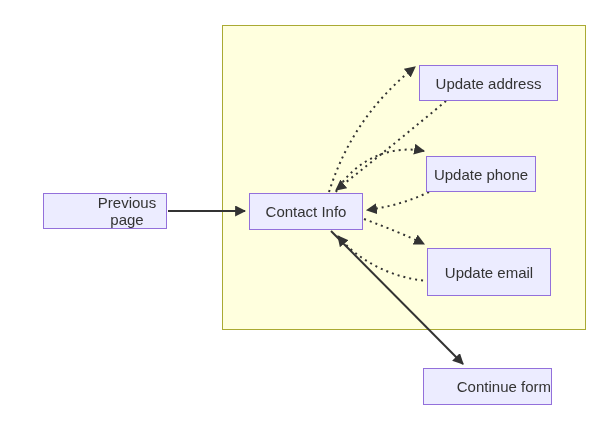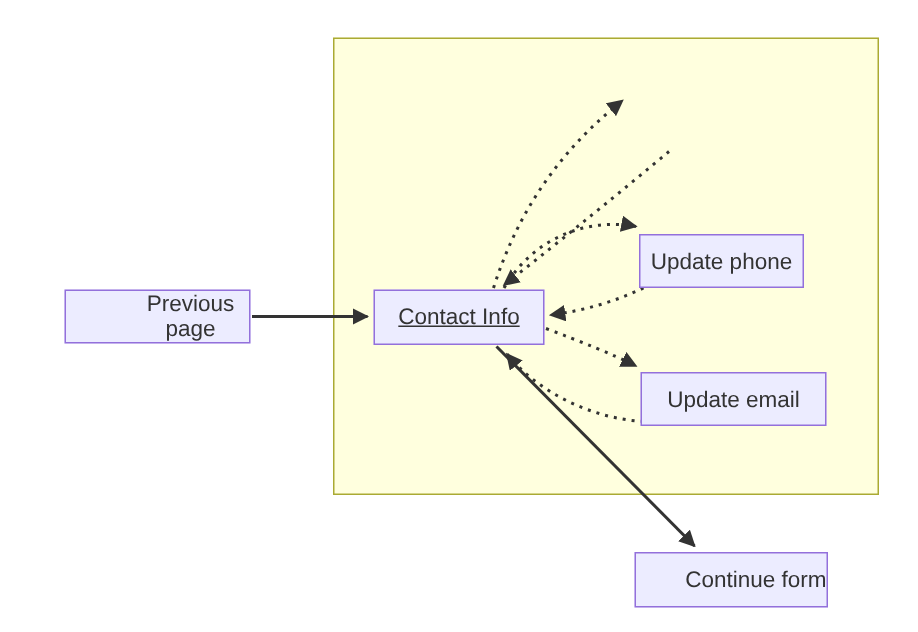--- a/index.html
+++ b/index.html
@@ -94,30 +94,33 @@
 
     <path class="edge-dotted" marker-end="url(#arrow)" d="M 364 219 C 388 228, 408 236, 424 244"></path>
 
     <path class="edge-dotted" marker-end="url(#arrow)" d="M 429 281 C 394 279, 358 261, 338 236"></path>
   </svg>
 
   <div class="node" style="left:43px; top:193px; width:124px; height:36px;padding-left:44px;">
     <span>Previous page</span>
   </div>
 
-  <div class="node" style="left:249px; top:193px; width:114px; height:37px;text-decoration:underline;">
+  <div class="node" style="left:249px; top:193px; width:114px; height:37px;">
     <span>Contact Info</span>
   </div>
 
+  <div class="node" style="left:419px; top:65px; width:139px; height:36px;">
+    <span>Update address</span>
+  </div>
 
   <div class="node" style="left:426px; top:156px; width:110px; height:36px;">
     <span>Update phone</span>
   </div>
 
-  <div class="node" style="left:427px; top:248px; width:124px; height:36px;">
+  <div class="node" style="left:427px; top:248px; width:124px; height:48px;">
     <span>Update email</span>
   </div>
 
   <div class="node" style="left:423px; top:368px; width:129px; height:37px;justify-content:flex-end;">
     <span>Continue form</span>
   </div>
 
 </div>
 
 </body></html>

